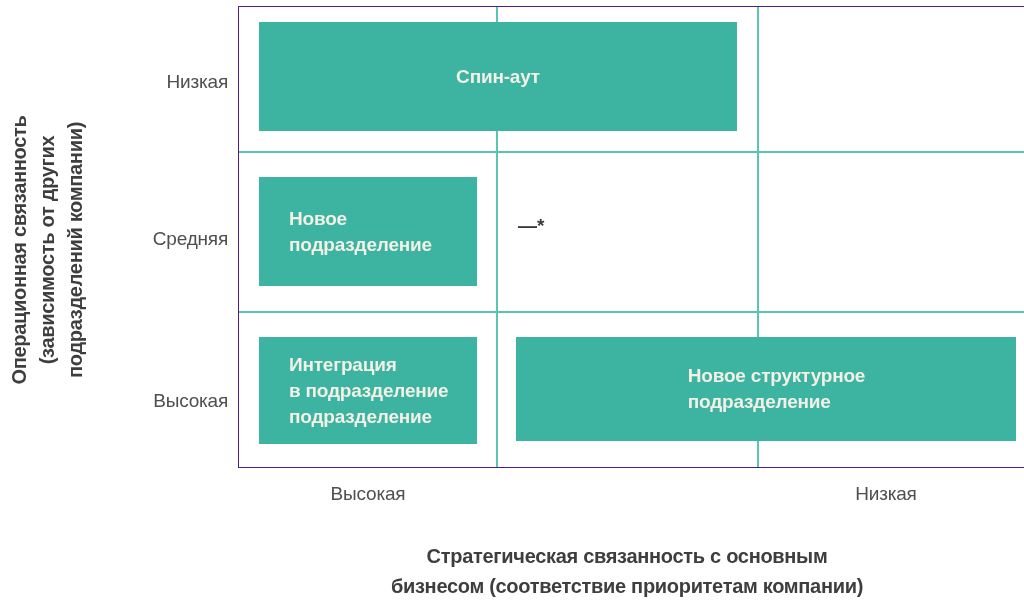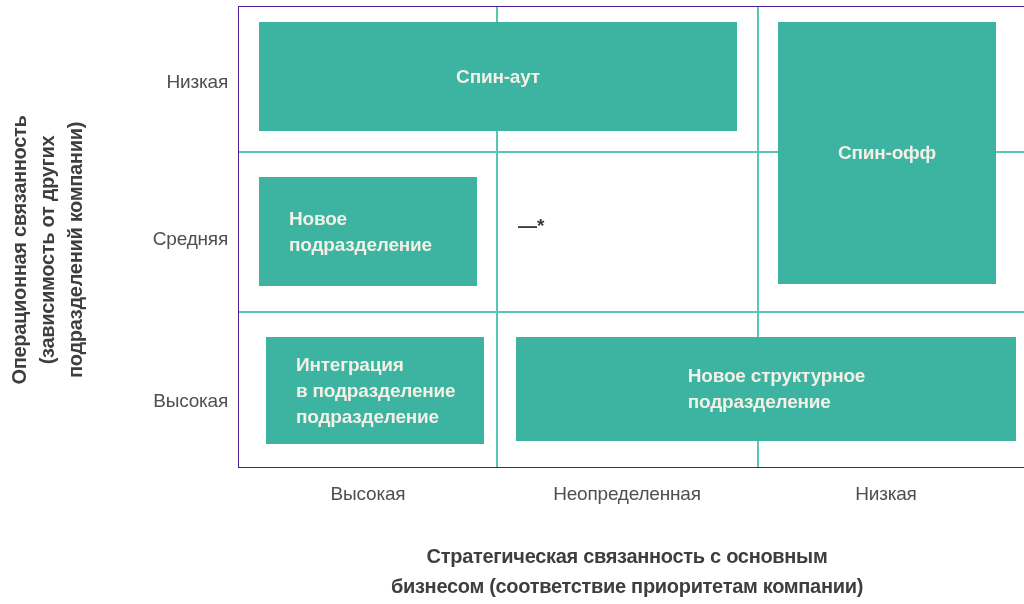--- a/index.html
+++ b/index.html
@@ -99,21 +99,21 @@
     letter-spacing: -0.2px;
   }
   .block.center { justify-content: center; text-align: center; }
   .block.left-pad { padding-left: 30px; box-sizing: border-box; }
   .block.center-left { justify-content: center; padding-left: 21px; }
   .block.center-left .lines { text-align: left; }
 
   .block-spin-out      { left: 20px;  top: 15px;  width: 478px; height: 109px; }
   .block-spin-off      { left: 539px; top: 15px;  width: 218px; height: 262px; }
   .block-new-unit-mid  { left: 20px;  top: 170px; width: 218px; height: 109px; }
-  .block-integration   { left: 20px;  top: 330px; width: 218px; height: 107px; margin-left: 7px; }
+  .block-integration   { left: 20px;  top: 330px; width: 218px; height: 107px; }
   .block-new-unit-bot  { left: 277px; top: 330px; width: 479px; height: 104px; }
 
   .empty-marker {
     position: absolute;
     left: 279px;
     top: 206px;
     z-index: 2;
     font-weight: bold;
     font-size: 19px;
     line-height: 26px;
@@ -138,23 +138,20 @@
   <div class="grid">
     <div class="gridline vline vline-1"></div>
     <div class="gridline vline vline-2"></div>
     <div class="gridline hline hline-1"></div>
     <div class="gridline hline hline-2"></div>
 
     <div class="block center block-spin-out">
       <span>Спин-аут</span>
     </div>
 
-    <div class="block center block-spin-off">
-      <span>Спин-офф</span>
-    </div>
 
     <div class="block left-pad block-new-unit-mid">
       <div class="lines">
         <div>Новое</div>
         <div>подразделение</div>
       </div>
     </div>
 
     <div class="empty-marker">—*</div>
 
@@ -168,21 +165,20 @@
 
     <div class="block center-left block-new-unit-bot">
       <div class="lines">
         <div>Новое структурное</div>
         <div>подразделение</div>
       </div>
     </div>
   </div>
 
   <div class="col-label" style="left:238px">Высокая</div>
-  <div class="col-label" style="left:497px">Неопределенная</div>
   <div class="col-label" style="left:756px">Низкая</div>
 
   <div class="x-title">
     <div>Стратегическая связанность с основным</div>
     <div>бизнесом (соответствие приоритетам компании)</div>
   </div>
 
 </div>
 
 </body></html>

